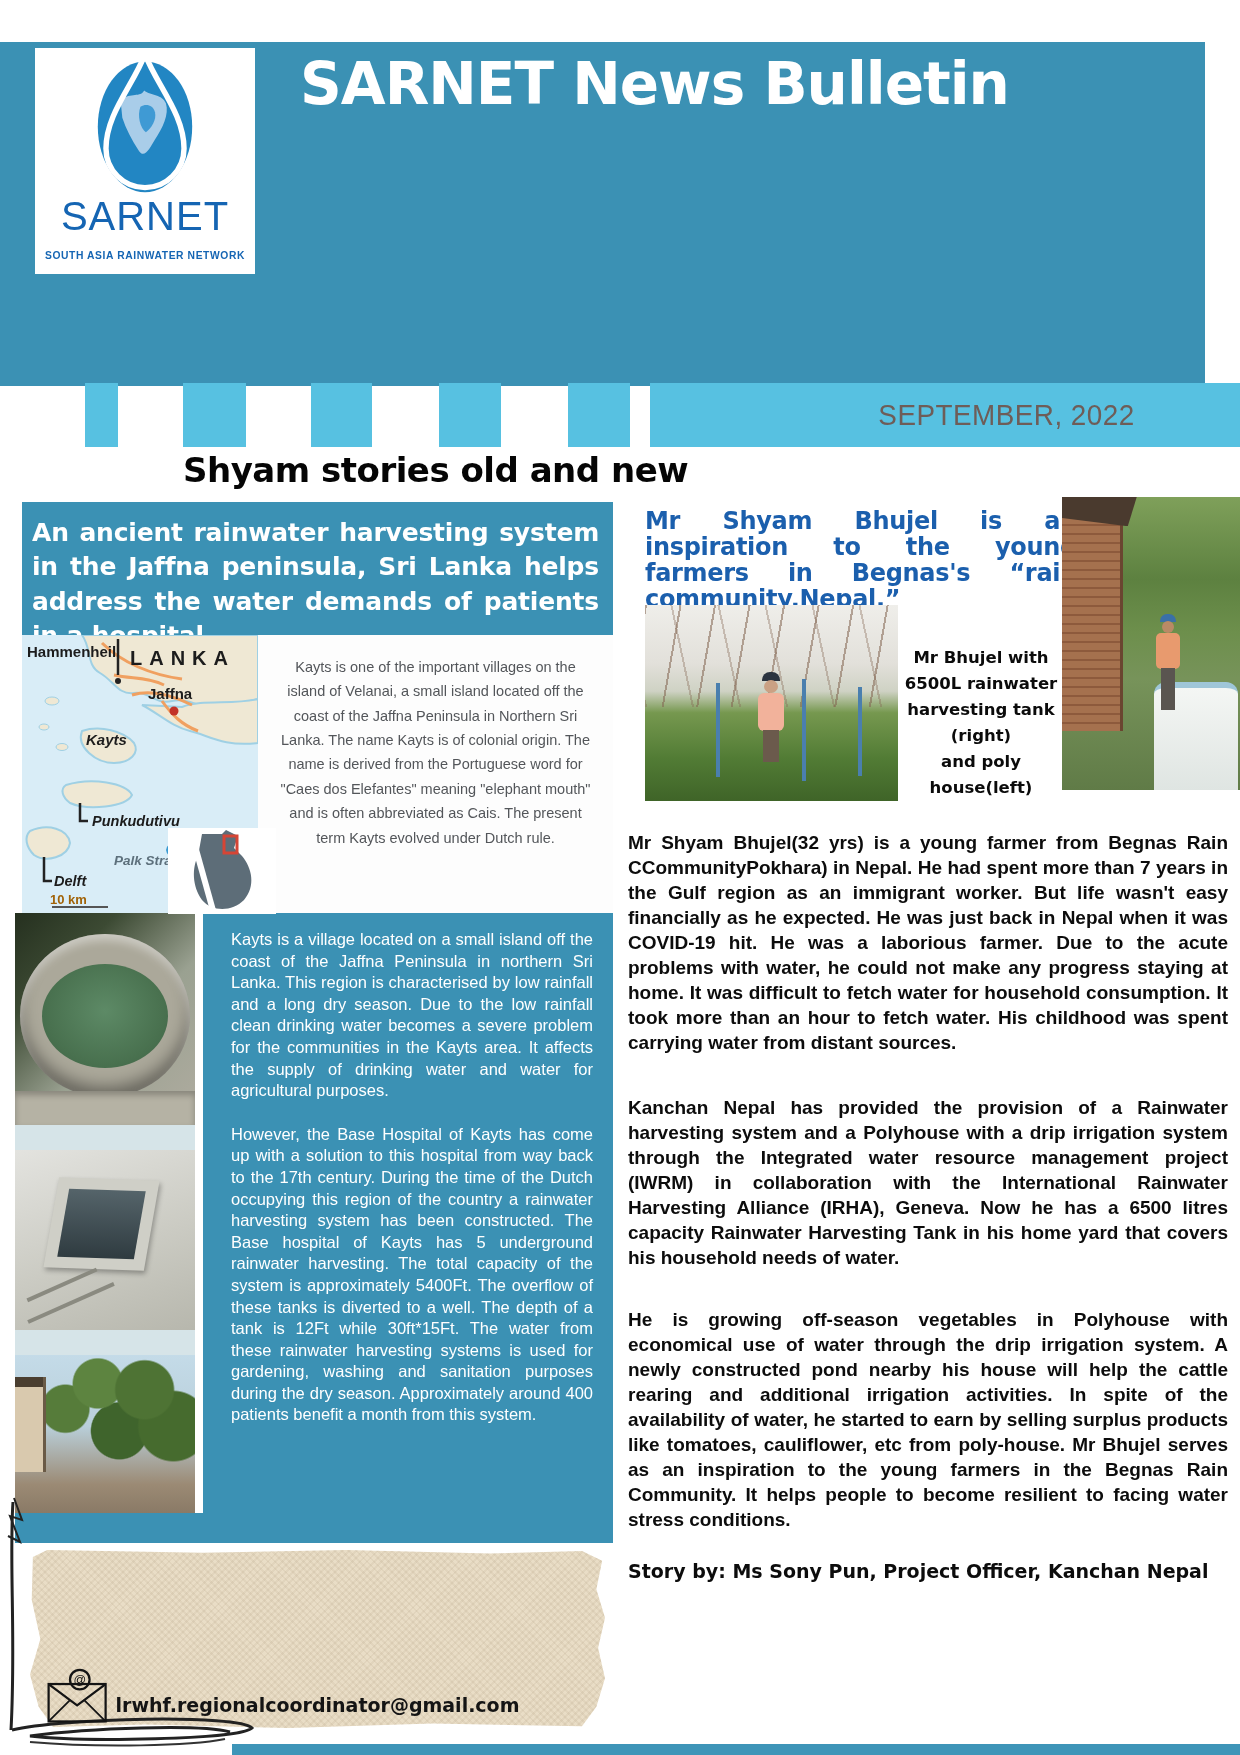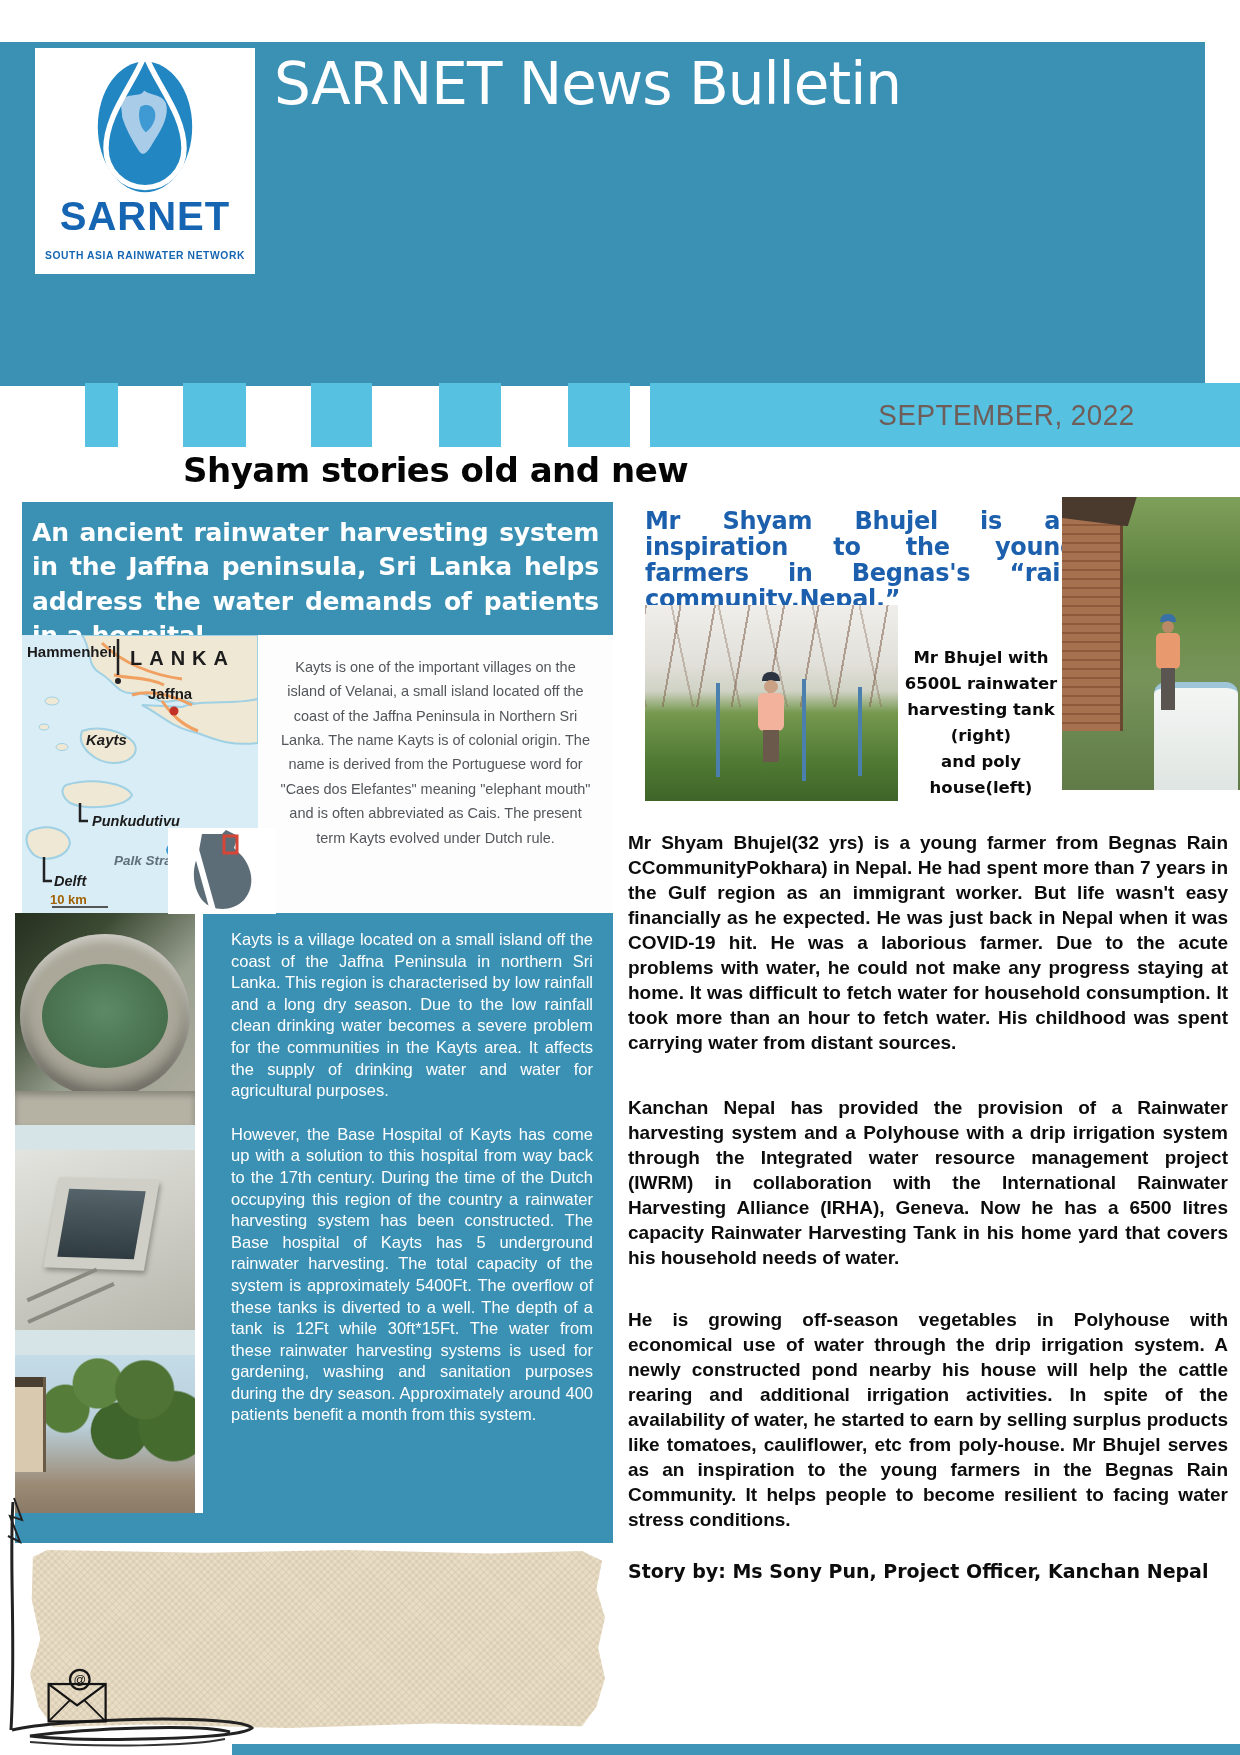--- a/index.html
+++ b/index.html
@@ -5,23 +5,23 @@
   * { margin:0; padding:0; box-sizing:border-box; }
   html,body { background:#ffffff; }
   body {
     width:1240px; height:1755px; position:relative; overflow:hidden;
     font-family:"Liberation Sans", sans-serif; color:#111;
   }
   
   .header { position:absolute; left:0; top:42px; width:1205px; height:344px; background:#3b91b4; }
   .logo-box { position:absolute; left:35px; top:6px; width:220px; height:226px; background:#ffffff;
     display:flex; flex-direction:column; align-items:center; justify-content:flex-start; padding-top:4px; }
-  .logo-name { font-weight:700; font-size:40px; letter-spacing:1px; color:#1565b3; line-height:1; margin-top:-2px; }
+  .logo-name { font-weight:400; font-size:40px; letter-spacing:1px; color:#1565b3; line-height:1; margin-top:-2px; }
   .logo-sub { font-size:10.3px; letter-spacing:0.6px; color:#1565b3; font-weight:700; margin-top:14px; white-space:nowrap; }
-  .header-title { position:absolute; left:274px; top:50px; font-size:58px; font-weight:400; color:#ffffff;
+  .header-title { position:absolute; left:300px; top:50px; font-size:58px; font-weight:700; color:#ffffff;
     letter-spacing:-1px; font-family:"DejaVu Sans","Liberation Sans",sans-serif; white-space:nowrap; }
   
   .stripe { position:absolute; top:383px; height:64px; background:#57c1e1; }
   .stripe.s1 { left:85px;  width:33px; }
   .stripe.s2 { left:183px; width:63px; }
   .stripe.s3 { left:311px; width:61px; }
   .stripe.s4 { left:439px; width:62px; }
   .stripe.s5 { left:568px; width:62px; }
   .date-block { position:absolute; left:650px; top:383px; width:590px; height:64px; background:#57c1e1;
     display:flex; align-items:center; }
@@ -266,20 +266,21 @@
   </div>
 </div>
 
 <div class="rx-body rx-p1">Mr Shyam Bhujel(32 yrs) is a young farmer from Begnas Rain CCommunityPokhara) in Nepal. He had spent more than 7 years in the Gulf region as an immigrant worker. But life wasn't easy financially as he expected. He was just back in Nepal when it was COVID-19 hit. He was a laborious farmer. Due to the acute problems with water, he could not make any progress staying at home. It was difficult to fetch water for household consumption. It took more than an hour to fetch water. His childhood was spent carrying water from distant sources.</div>
 <div class="rx-body rx-p2">Kanchan Nepal has provided the provision of a Rainwater harvesting system and a Polyhouse with a drip irrigation system through the Integrated water resource management project (IWRM) in collaboration with the International Rainwater Harvesting Alliance (IRHA), Geneva. Now he has a 6500 litres capacity Rainwater Harvesting Tank in his home yard that covers his household needs of water.</div>
 <div class="rx-body rx-p3">He is growing off-season vegetables in Polyhouse with economical use of water through the drip irrigation system. A newly constructed pond nearby his house will help the cattle rearing and additional irrigation activities. In spite of the availability of water, he started to earn by selling surplus products like tomatoes, cauliflower, etc from poly-house. Mr Bhujel serves as an inspiration to the young farmers in the Begnas Rain Community. It helps people to become resilient to facing water stress conditions.</div>
 
 <div class="story-by">Story by: Ms Sony Pun, Project Officer, Kanchan Nepal</div>
 
 <div class="burlap">
+  <div class="burlap-email">lrwhf.regionalcoordinator@gmail.com</div>
 </div>
 
 <div class="envelope">
   <svg viewBox="0 0 76 64" width="68" height="57">
     <circle cx="40" cy="13" r="11" fill="none" stroke="#141414" stroke-width="2.5"></circle>
     <text x="40" y="18" font-size="14" text-anchor="middle" fill="#141414" font-family="Liberation Sans, sans-serif">@</text>
     <rect x="5" y="18" width="64" height="42" fill="none" stroke="#141414" stroke-width="2.5"></rect>
     <path d="M5,18 L37,42 L69,18" fill="none" stroke="#141414" stroke-width="2.5"></path>
     <path d="M5,60 L29,36 M69,60 L45,36" fill="none" stroke="#141414" stroke-width="2"></path>
   </svg>

